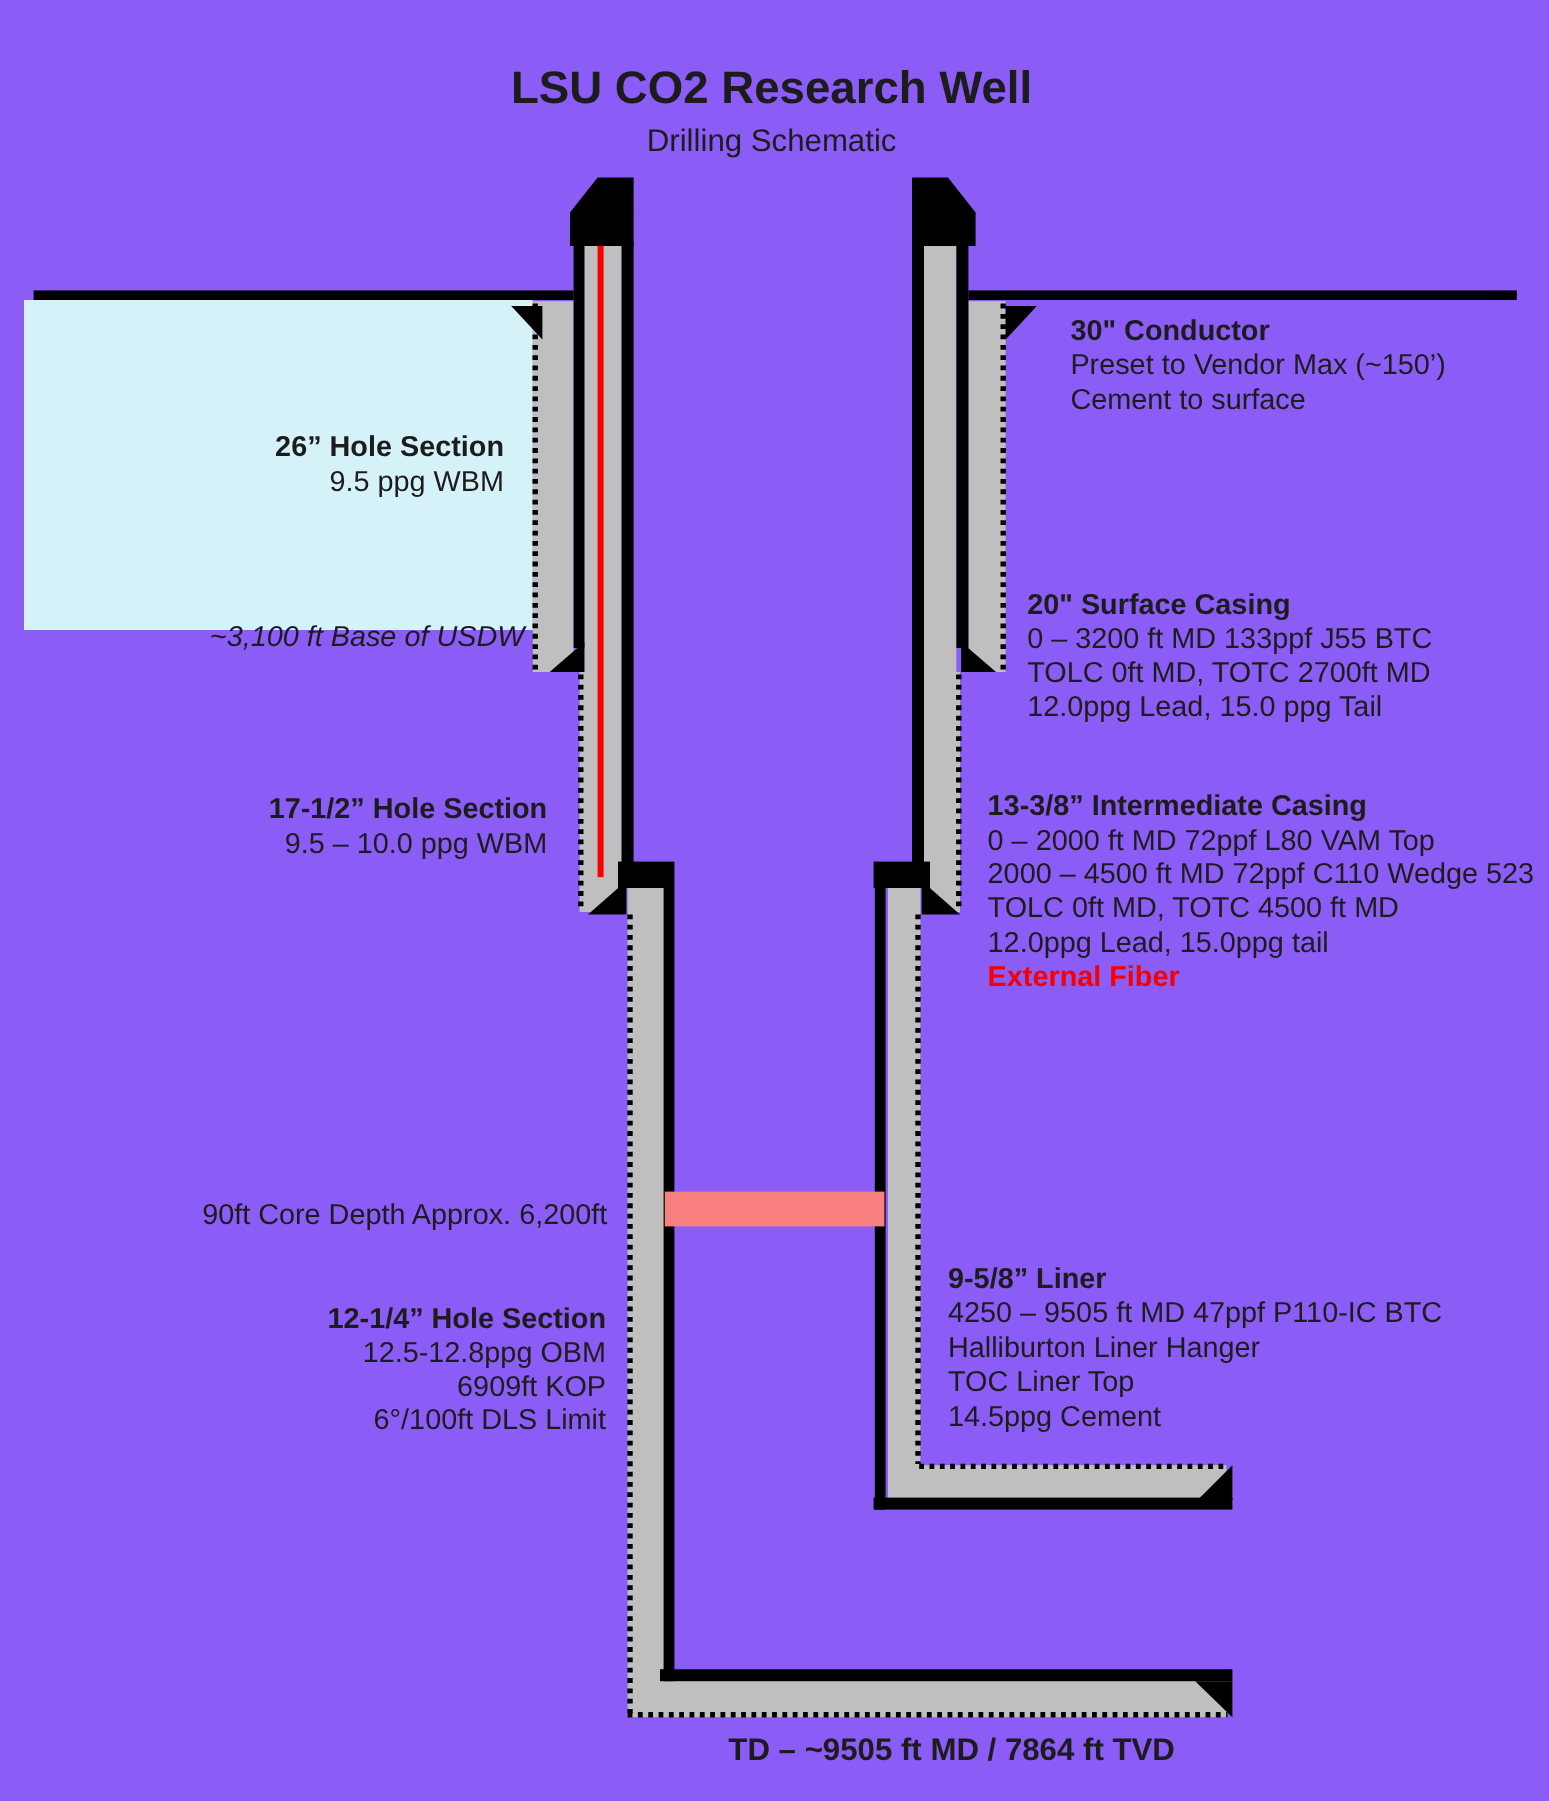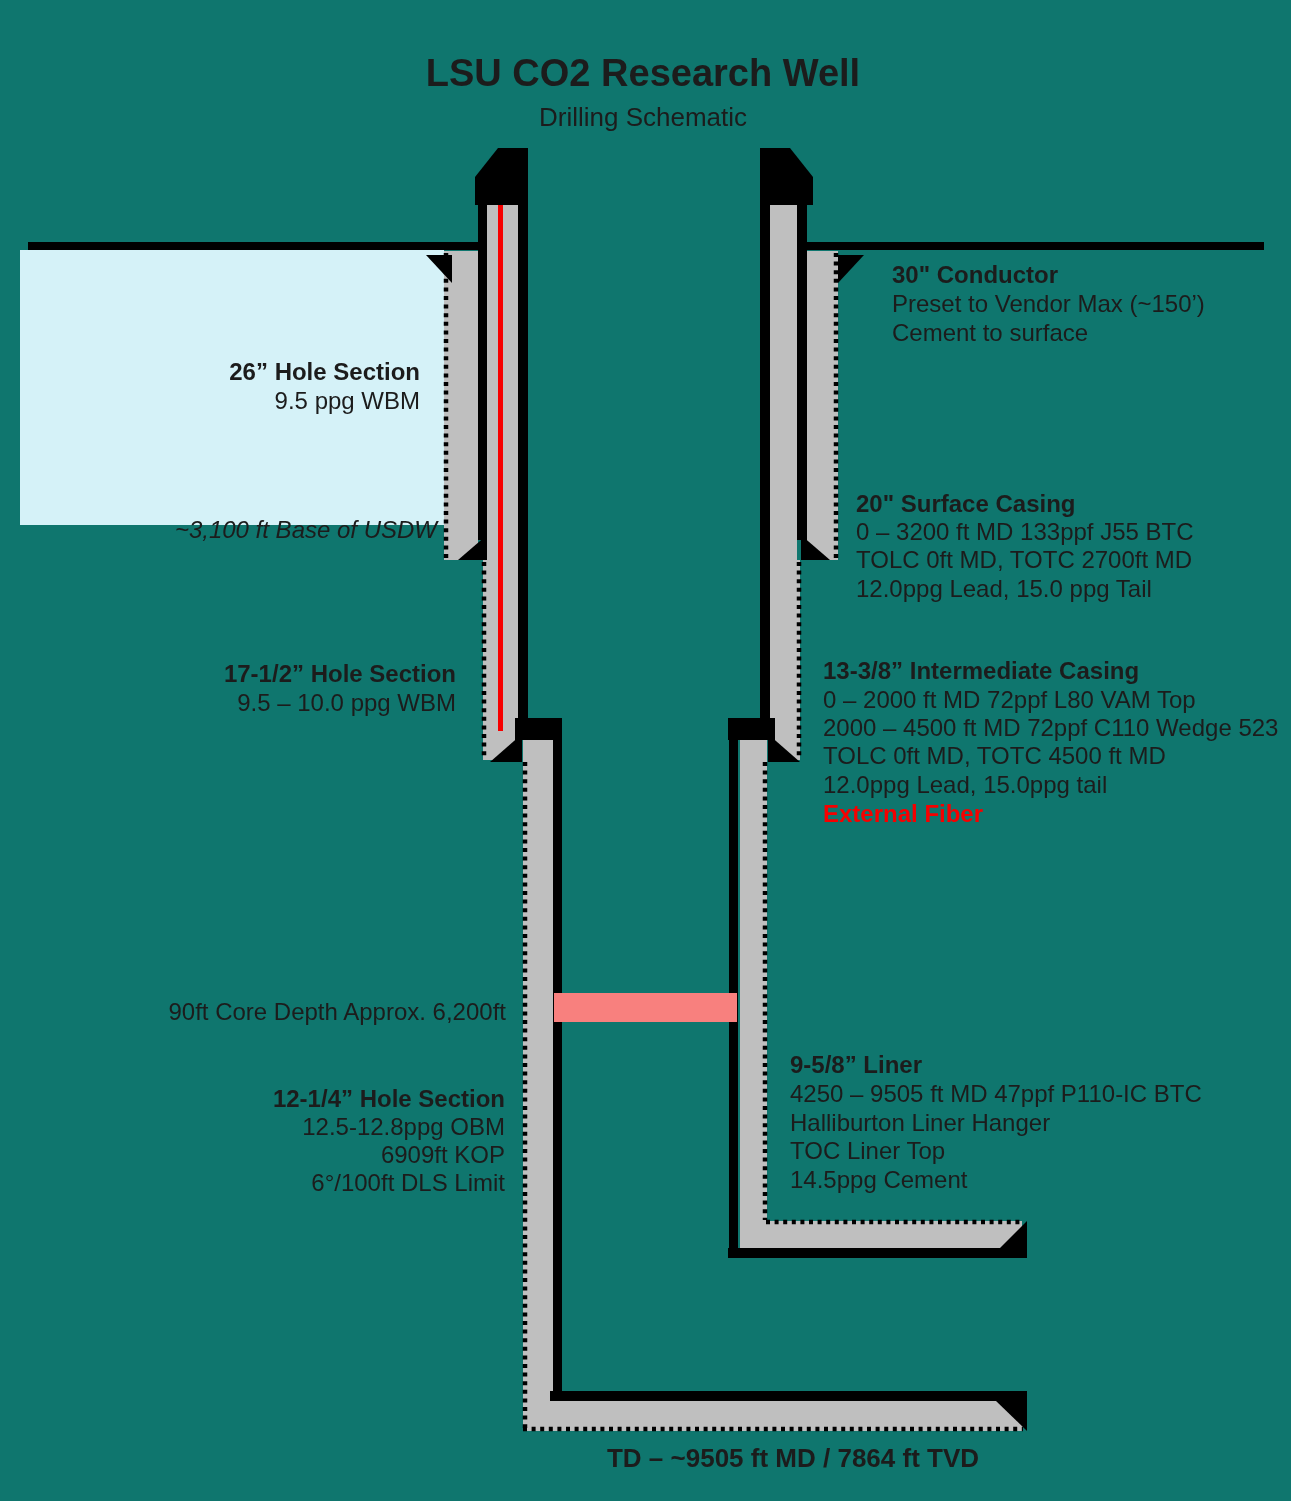--- a/index.html
+++ b/index.html
@@ -4,21 +4,21 @@
 <style>
   :root{
     --c-gray:#bfbfbf;
     --c-cyan:#d5f2f8;
     --c-core:#f8807e;
     --c-red:#f60000;
     --c-ink:#000000;
     --c-text:#1c1c1c;
   }
   html,body{margin:0;padding:0;background:#ffffff;}
-  .page{width:1291px;height:1501px;position:relative;background:#0f766e;
+  .page{width:1291px;height:1501px;position:relative;background:#8b5cf6;
         font-family:"Liberation Sans", sans-serif;}
   svg text{fill:var(--c-text);font-family:"Liberation Sans", sans-serif;}
   text.ttl{font-size:38px;font-weight:700;}
   text.sub{font-size:26px;}
   text.h{font-size:24px;font-weight:700;}
   text.b{font-size:24px;}
   text.i{font-size:24px;font-style:italic;}
   text.red{fill:var(--c-red);font-size:24px;font-weight:700;}
   text.td{font-size:26px;font-weight:700;}
   .shape-ink{fill:var(--c-ink);}

